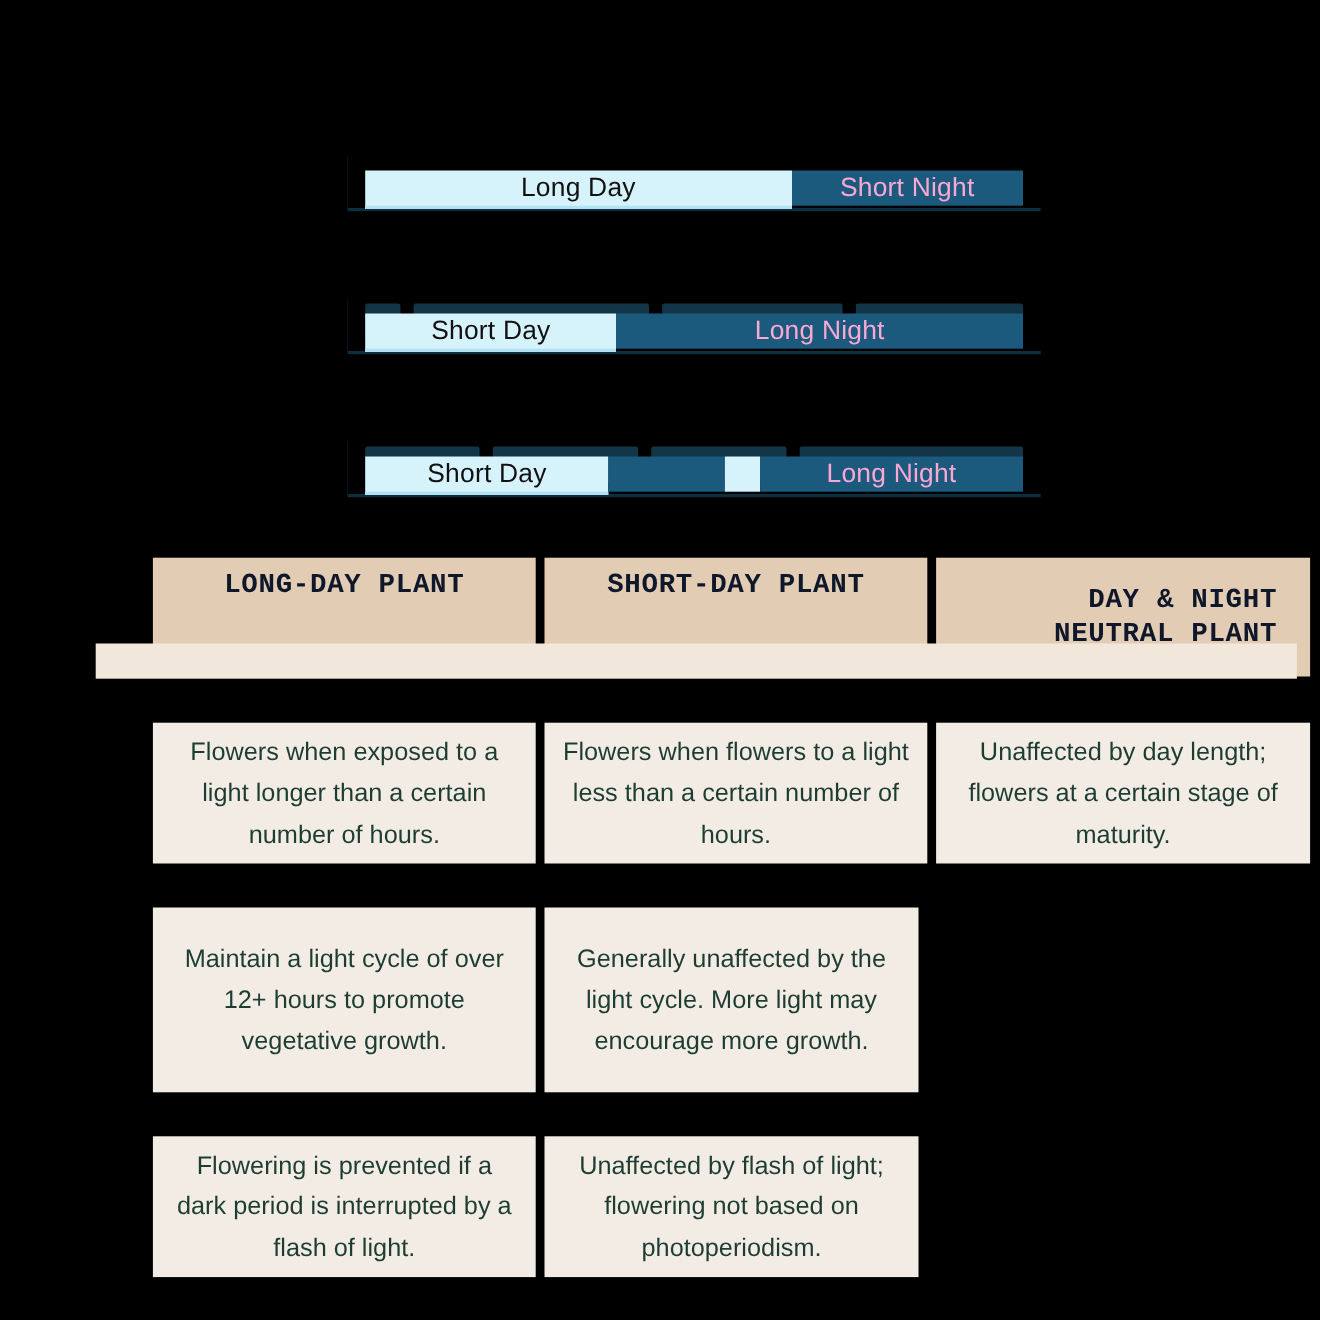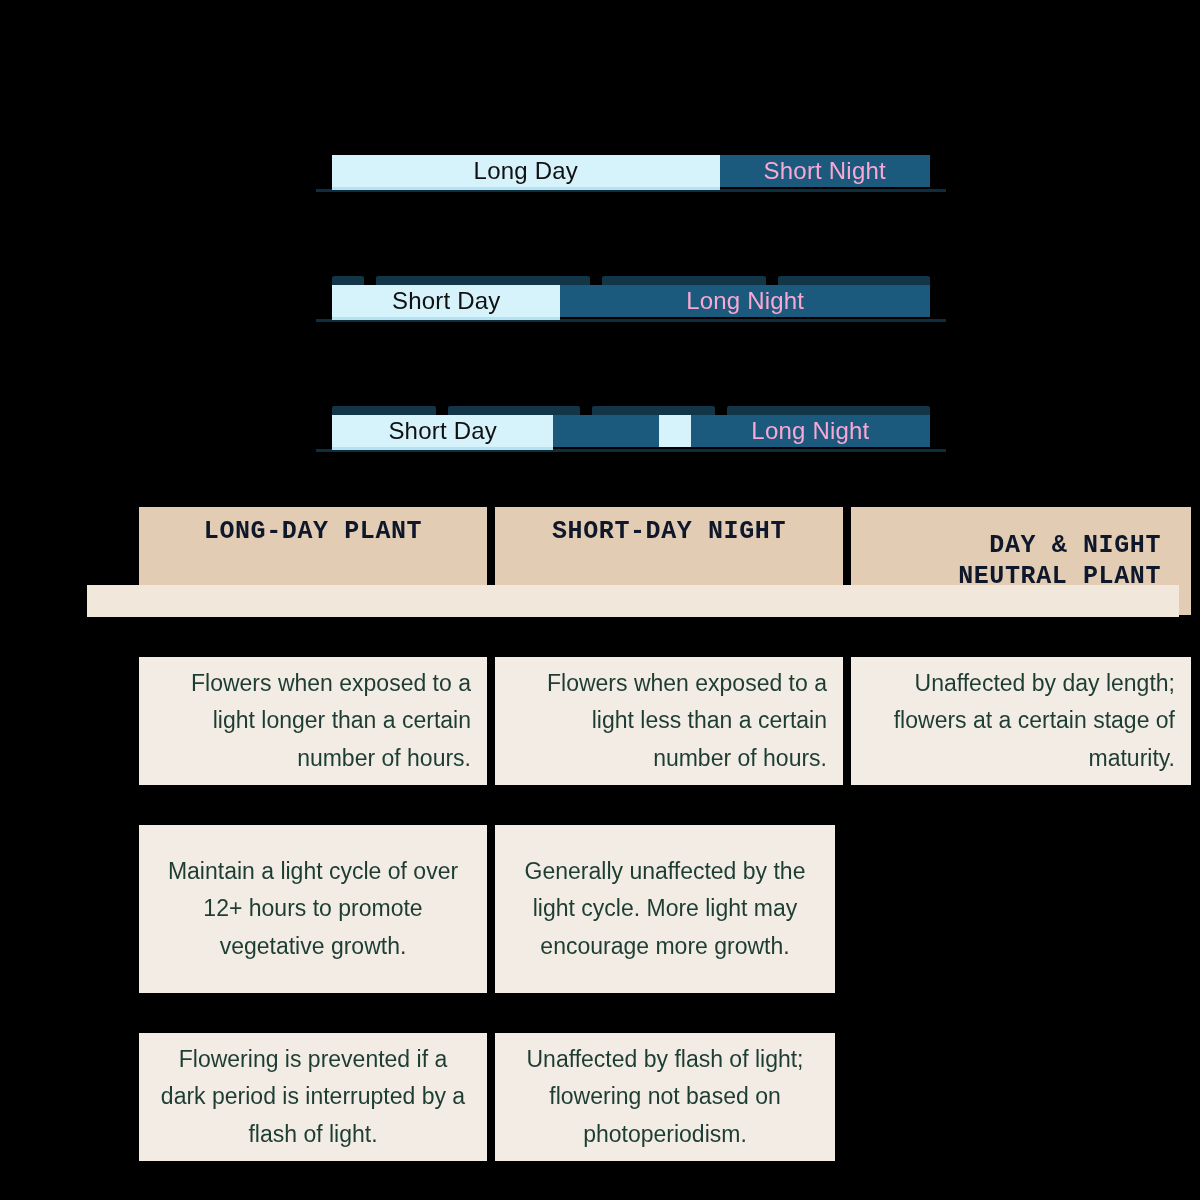--- a/index.html
+++ b/index.html
@@ -98,21 +98,21 @@
   
   .head-rule {
     position: absolute;
     left: -20px;
     top: 110px;
     width: 1092px;
     height: 4px;
     background: #f1e7da;
   }
 
-  .r-body1 .cell { height: 128px; margin-top: 10px; text-align: right; }
+  .r-body1 .cell { height: 128px; margin-top: 10px; }
   .r-body2 .cell { height: 168px; }
   .r-body3 .cell { height: 128px; }
   .r-body4 .cell { height: 160px; }
 </style>
 </head>
 <body>
 
 <div class="page">
 
   <div class="bars">
@@ -150,32 +150,32 @@
   </div>
 
   <div class="table">
 
     <div class="trow head-row">
       <div class="cell c1 head-cell">
         <div class="head-title">LONG-DAY PLANT</div>
         <div class="head-sub">(Short Night)</div>
       </div>
       <div class="cell c2 head-cell">
-        <div class="head-title">SHORT-DAY NIGHT</div>
+        <div class="head-title">SHORT-DAY PLANT</div>
         <div class="head-sub">(Long Night)</div>
       </div>
       <div class="cell c3 head-cell">
         <div class="head-title">DAY &amp; NIGHT NEUTRAL PLANT</div>
       </div>
       <div class="head-rule"></div>
     </div>
 
     <div class="trow r-body1">
       <div class="cell c1">Flowers when exposed to a light longer than a certain number of hours.</div>
-      <div class="cell c2">Flowers when exposed to a light less than a certain number of hours.</div>
+      <div class="cell c2">Flowers when flowers to a light less than a certain number of hours.</div>
       <div class="cell c3">Unaffected by day length; flowers at a certain stage of maturity.</div>
     </div>
 
     <div class="trow r-body2">
       <div class="cell c2">Maintain a light cycle of over 12+ hours to promote vegetative growth.</div>
       <div class="cell c3">Generally unaffected by the light cycle. More light may encourage more growth.</div>
     </div>
 
     <div class="trow r-body3">
       <div class="cell c2">Flowering is prevented if a dark period is interrupted by a flash of light.</div>

